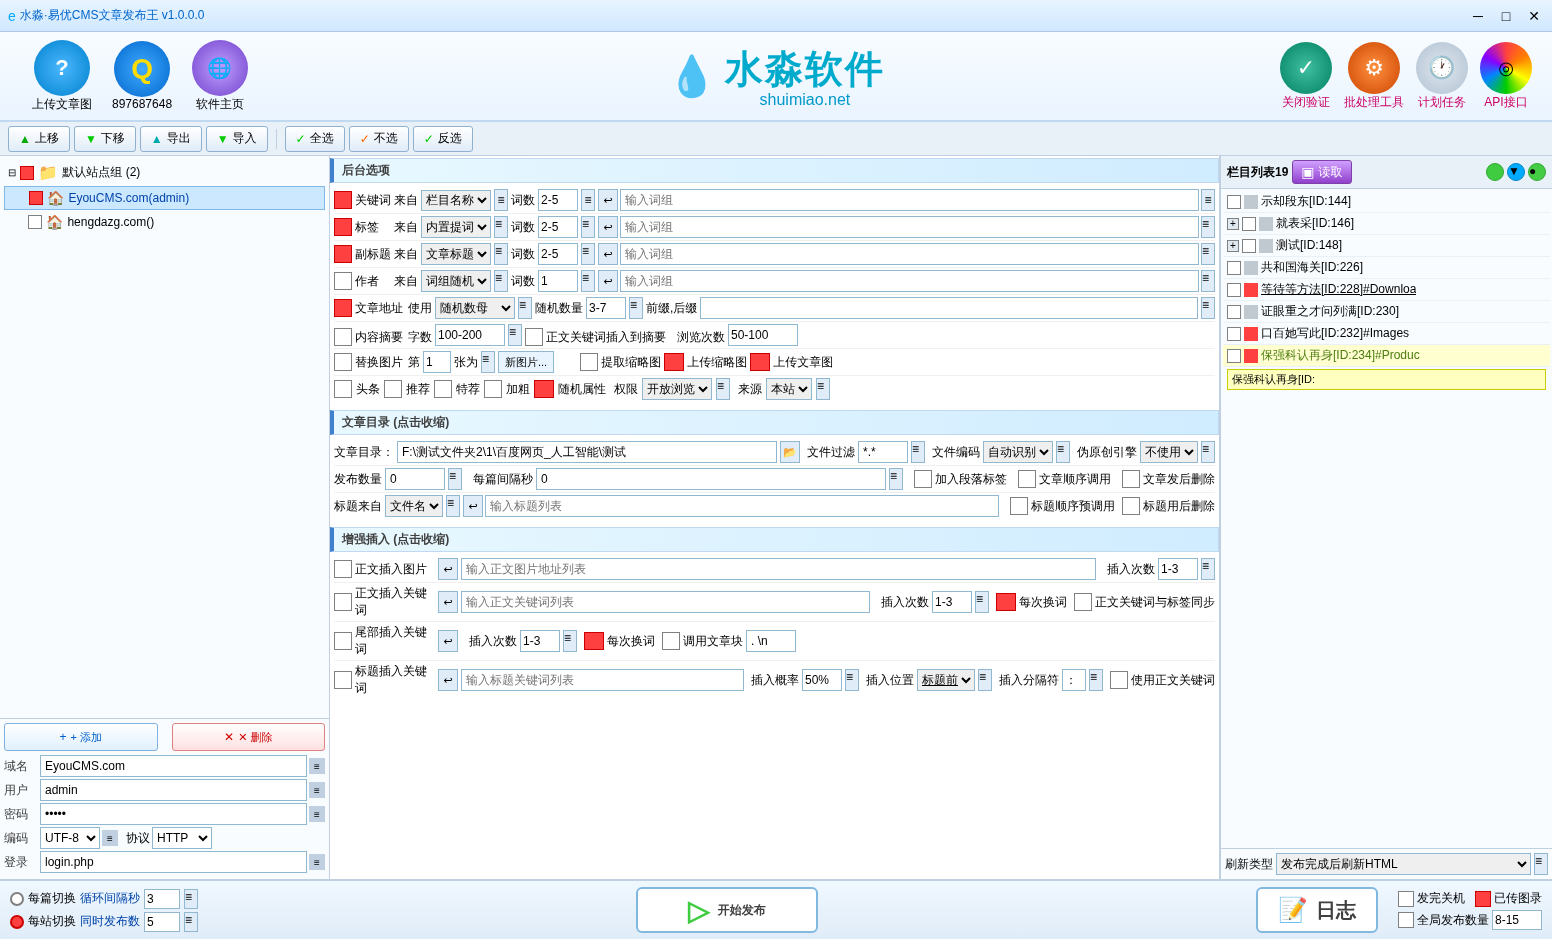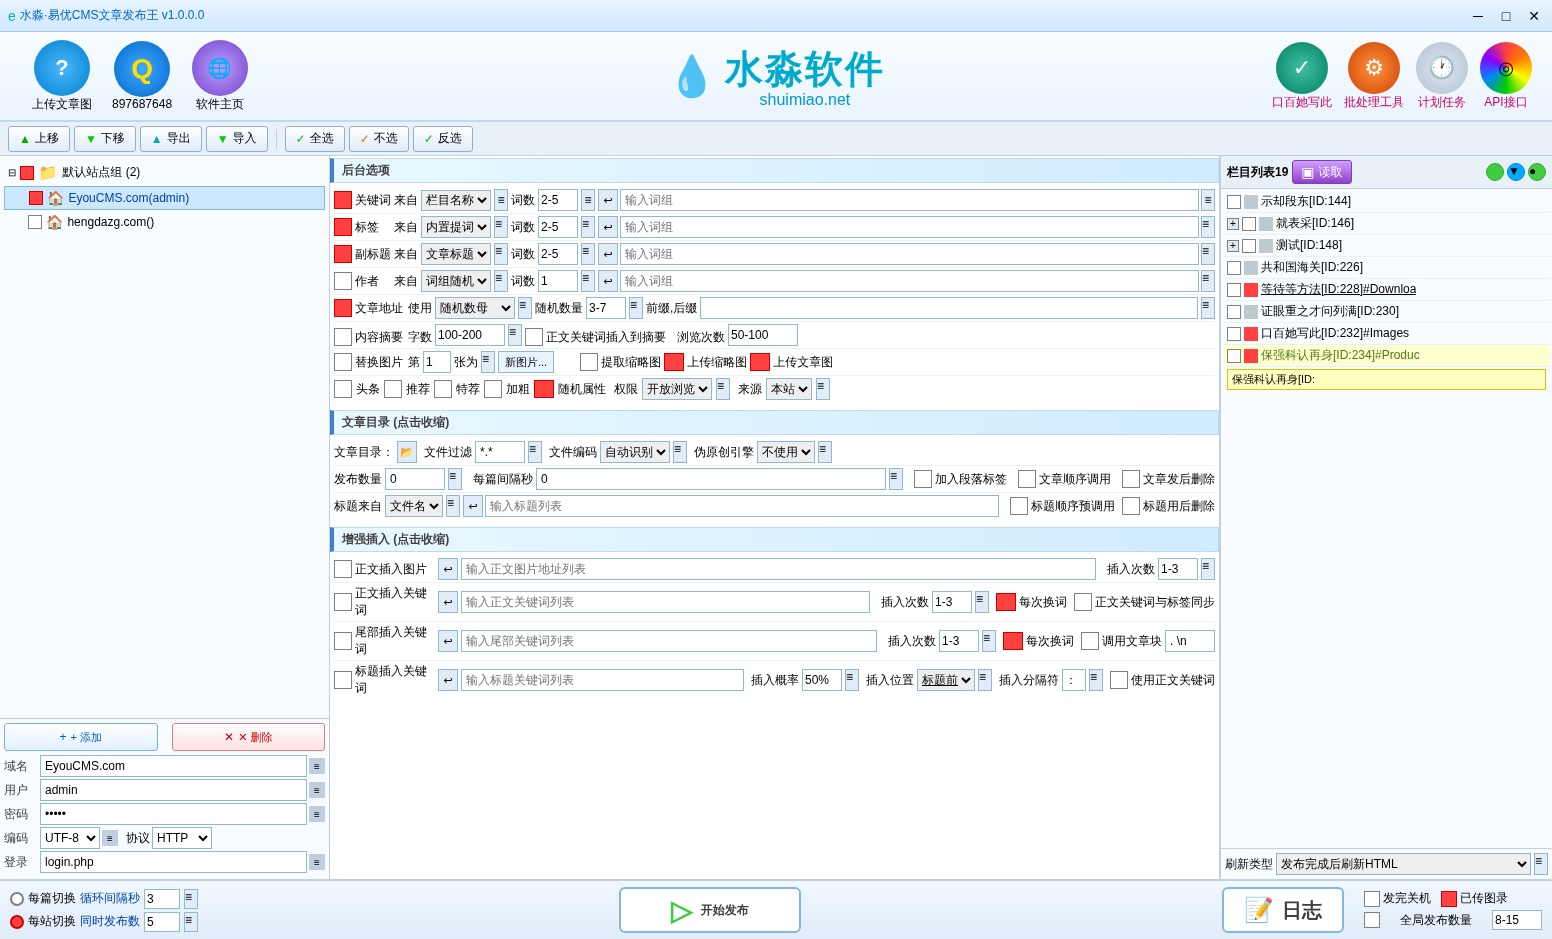--- a/index.html
+++ b/index.html
@@ -81,21 +81,21 @@
         <div>
           <div style="font-size:38px; font-weight:bold; color:#00aacc; letter-spacing:2px;">水淼软件</div>
           <div style="font-size:16px; color:#0099cc; margin-top:-4px;">shuimiao.net</div>
         </div>
       </div>
     </div>
 
     <div style="margin-left:auto; display:flex; gap:12px; align-items:center;">
       <div class="header-right-btn">
         <div style="width:52px; height:52px; border-radius:50%; background:radial-gradient(circle, #40c0a0, #008060); display:flex; align-items:center; justify-content:center; color:white; font-size:22px;">✓</div>
-        <span style="font-size:12px; color:#cc0066;">口百她写此</span>
+        <span style="font-size:12px; color:#cc0066;">关闭验证</span>
       </div>
       <div class="header-right-btn">
         <div style="width:52px; height:52px; border-radius:50%; background:radial-gradient(circle, #ff9040, #cc4400); display:flex; align-items:center; justify-content:center; color:white; font-size:22px;">⚙</div>
         <span style="font-size:12px; color:#cc0066;">批处理工具</span>
       </div>
       <div class="header-right-btn">
         <div style="width:52px; height:52px; border-radius:50%; background:radial-gradient(circle, #e0e8f0, #b0c0d0); display:flex; align-items:center; justify-content:center; color:#404040; font-size:22px;">🕐</div>
         <span style="font-size:12px; color:#cc0066;">计划任务</span>
       </div>
       <div class="header-right-btn">
@@ -360,20 +360,21 @@
       </div>
 
       <div style="margin-top:4px;">
         <div class="section-header" style="background:linear-gradient(to right,#e8f8ff,#d0ecff); border-left:4px solid #4080cc; padding:3px 8px; font-size:13px; font-weight:bold;">
           <span>文章目录 (点击收缩)</span>
         </div>
         <div style="padding:2px 4px;">
 
           <div style="display:flex; align-items:center; gap:3px; padding:2px 0; border-bottom:1px solid #f0f0f0;">
             <span style="font-size:12px;">文章目录：</span>
+            <input type="text" style="flex: 1 1 0%; height: 22px; border: 1px solid rgb(144, 184, 208); padding: 0px 4px; font-size: 12px;" value="F:\测试文件夹2\1\百度网页_人工智能\测试">
             <div style="width:20px; height:22px; background:#e0ecf8; border:1px solid #90b8d0; cursor:pointer; display:flex; align-items:center; justify-content:center; font-size:11px;">📂</div>
             <span style="font-size:12px; margin-left:4px;">文件过滤</span>
             <input type="text" style="width: 50px; height: 22px; border: 1px solid rgb(144, 184, 208); padding: 0px 4px; font-size: 12px;" value="*.*">
             <div style="width:14px; height:22px; background:#e0ecf8; border:1px solid #90b8d0; cursor:pointer;">≡</div>
             <span style="font-size:12px; margin-left:4px;">文件编码</span>
             <select style="height:22px; border:1px solid #90b8d0; font-size:12px;">
               <option>自动识别</option>
             </select>
             <div style="width:14px; height:22px; background:#e0ecf8; border:1px solid #90b8d0; cursor:pointer;">≡</div>
             <span style="font-size:12px; margin-left:4px;">伪原创引擎</span>
@@ -443,21 +444,20 @@
             <div style="width:20px; height:18px; background:#ff4040; border:1px solid #cc0000; margin-left:4px;"></div>
             <span style="font-size:12px;">每次换词</span>
             <div style="width:18px; height:18px; border:1px solid #808080; background:white; margin-left:4px;"></div>
             <span style="font-size:12px;">正文关键词与标签同步</span>
           </div>
 
           <div style="display:flex; align-items:center; gap:3px; padding:2px 0; border-bottom:1px solid #f0f0f0;">
             <div style="width:18px; height:18px; border:1px solid #808080; background:white;"></div>
             <span style="width:80px; font-size:12px;">尾部插入关键词</span>
             <div style="width:20px; height:22px; background:#e0ecf8; border:1px solid #90b8d0; cursor:pointer; display:flex; align-items:center; justify-content:center; font-size:11px;">↩</div>
-            <input type="text" style="flex: 1 1 0%; height: 22px; border: 1px solid rgb(144, 184, 208); padding: 0px 4px; font-size: 12px; color: rgb(170, 170, 170);" placeholder="输入尾部关键词列表">
             <span style="font-size:12px; margin-left:8px;">插入次数</span>
             <input type="text" style="width: 40px; height: 22px; border: 1px solid rgb(144, 184, 208); padding: 0px 2px; font-size: 12px;" value="1-3">
             <div style="width:14px; height:22px; background:#e0ecf8; border:1px solid #90b8d0; cursor:pointer;">≡</div>
             <div style="width:20px; height:18px; background:#ff4040; border:1px solid #cc0000; margin-left:4px;"></div>
             <span style="font-size:12px;">每次换词</span>
             <div style="width:18px; height:18px; border:1px solid #808080; background:white; margin-left:4px;"></div>
             <span style="font-size:12px;">调用文章块</span>
             <input type="text" style="width: 50px; height: 22px; border: 1px solid rgb(144, 184, 208); padding: 0px 4px; font-size: 12px;" value=". \n">
           </div>
 
@@ -601,21 +601,21 @@
       <div style="display:flex; align-items:center; gap:10px;">
         <div style="display:flex; align-items:center; gap:3px;">
           <div style="width:16px; height:16px; border:1px solid #808080; background:white;"></div>
           <span style="font-size:12px;">发完关机</span>
         </div>
         <div style="display:flex; align-items:center; gap:3px;">
           <div style="width:16px; height:16px; background:#ff4040; border:1px solid #cc0000;"></div>
           <span style="font-size:12px;">已传图录</span>
         </div>
       </div>
-      <div style="display:flex; align-items:center; gap:20px;">
+      <div style="display:flex; align-items:center; gap:3px;">
         <div style="width:16px; height:16px; border:1px solid #808080; background:white;"></div>
         <span style="font-size:12px;">全局发布数量</span>
         <input type="text" style="width: 50px; height: 20px; border: 1px solid rgb(144, 184, 208); padding: 0px 2px; font-size: 12px;" value="8-15">
       </div>
     </div>
   </div>
 
 </div>
 
 </body></html>

